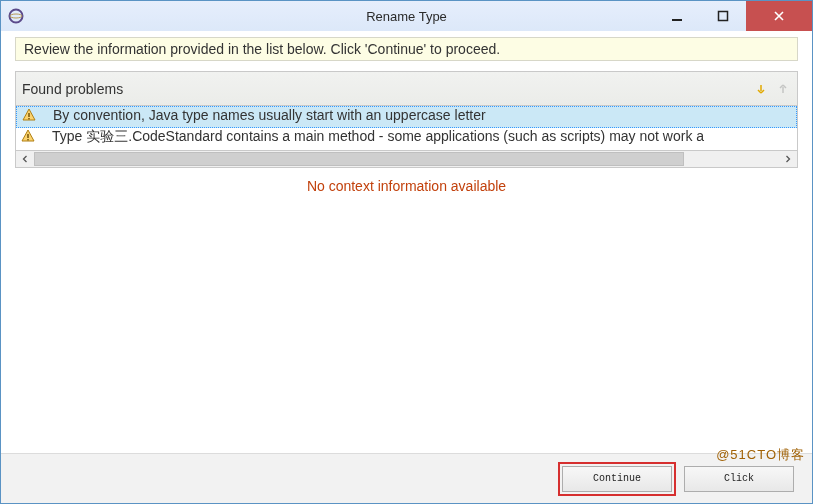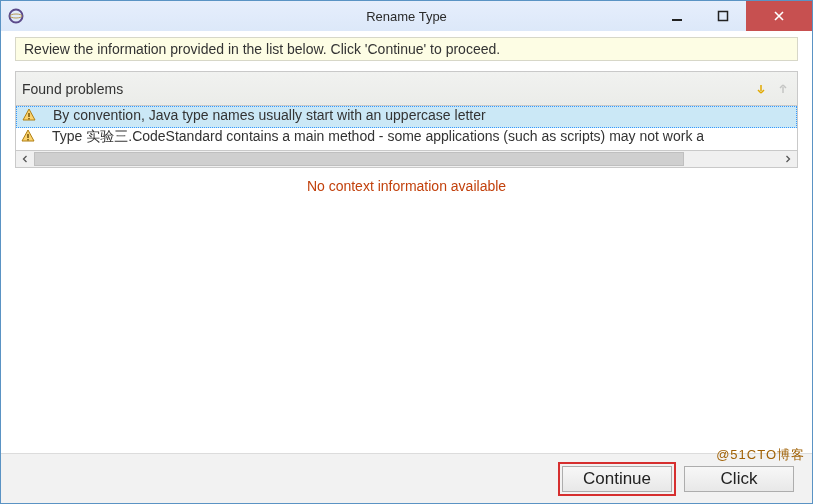--- a/index.html
+++ b/index.html
@@ -21,21 +21,21 @@
     .arrow-btn { width:16px; height:16px; display:flex; align-items:center; justify-content:center; }
     .problems-list { margin:0 14px; border:1px solid #c9c9c9; border-bottom:none; background:#fff; font-size:14px; }
     .row { display:flex; align-items:flex-start; height:22px; padding:0 4px; gap:16px; white-space:nowrap; overflow:hidden; }
     .row.selected { background:#cbe8f6; border:1px dotted #3399ff; }
     .row .warn-icon { width:16px; height:16px; flex:0 0 16px; display:flex; align-items:center; justify-content:center; }
     .hscroll-track { margin:0 14px; height:18px; border:1px solid #c9c9c9; background:#f0f0f0; display:flex; align-items:center; position:relative; }
     .hscroll-arrow { width:18px; height:100%; display:flex; align-items:center; justify-content:center; color:#555; }
     .hscroll-thumb { position:absolute; left:18px; top:1px; bottom:1px; width:650px; background:#cfcfcf; border:1px solid #bfbfbf; }
     .context-msg { text-align:center; font-size:14px; color:#c2410c; margin-top:10px; }
     .button-bar { height:50px; border-top:1px solid #dcdcdc; background:#f2f2f2; display:flex; align-items:center; justify-content:flex-end; padding:0 18px; gap:12px; }
-    .btn { min-width:110px; height:26px; border:1px solid #adadad; background:linear-gradient(#f7f7f7,#e8e8e8); font-size:17px; color:#222; display:flex; align-items:center; justify-content:center; }
+    .btn { min-width:110px; height:26px; border:1px solid #adadad; background:linear-gradient(#f7f7f7,#e8e8e8); font-size:10px; color:#222; display:flex; align-items:center; justify-content:center;font-family:Liberation Mono, monospace; }
     .btn.primary-outline { outline:2px solid #d62f2f; outline-offset:2px; }
     .watermark { position:absolute; right:8px; bottom:40px; color:#a16207; font-size:13px; pointer-events:none; letter-spacing:1px;text-align:center; }
   </style>
 </head>
 <body>
 
 <div class="window">
 
   <div class="titlebar">
     <div class="app-icon">

